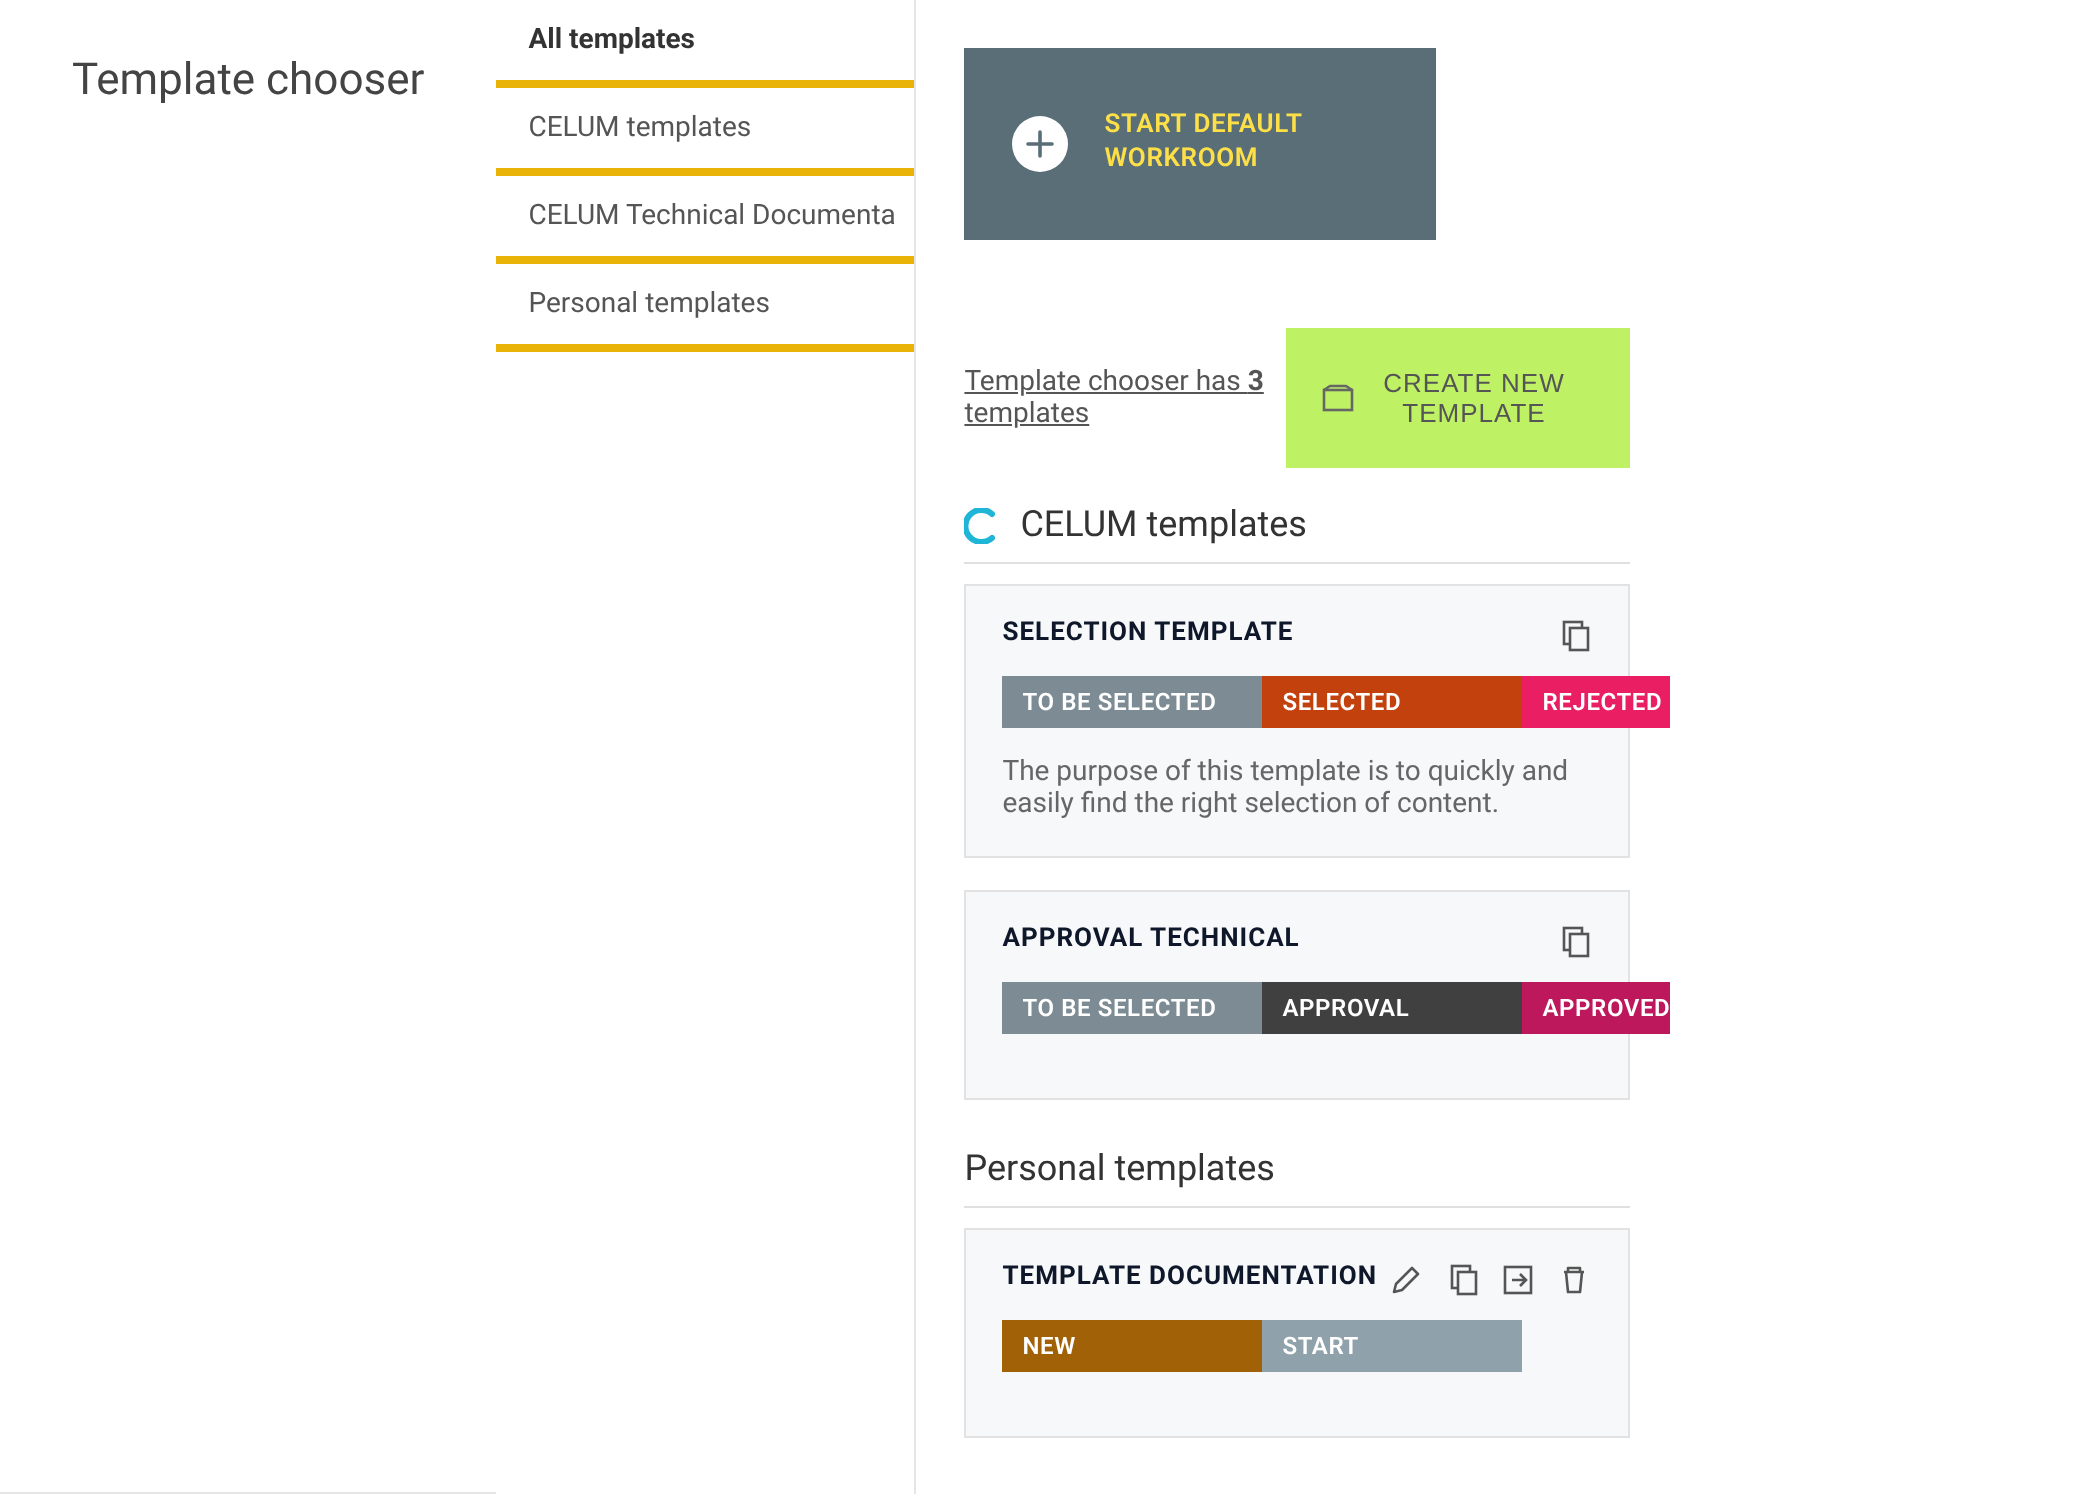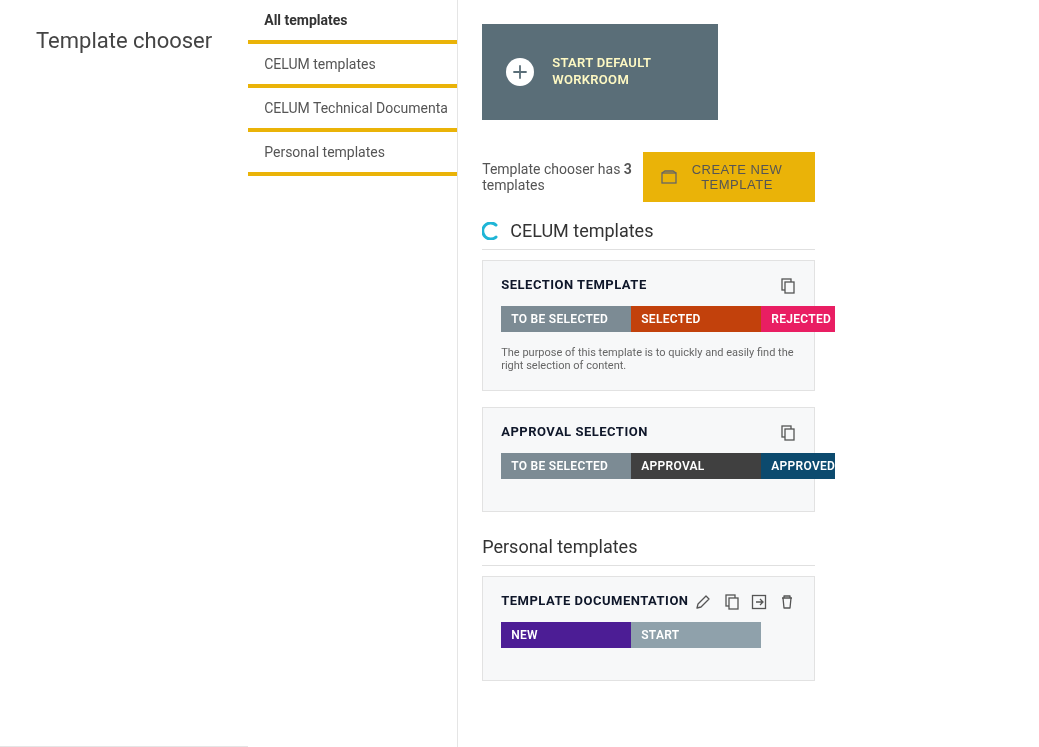--- a/index.html
+++ b/index.html
@@ -47,29 +47,29 @@
     font-weight: 700;
     color: #333;
   }
   .content {
     flex: 1;
     padding: 24px 20px 24px 24px;
     overflow-y: auto;
   }
   .default-wr {
     background: #5a6e78;
-    color: #fef9c3;
+    color: #fde047;
     width: 236px;
     height: 96px;
     display: flex;
     align-items: center;
     padding: 0 24px;
     gap: 18px;
     cursor: pointer;
-    margin-bottom: 32px;
+    margin-bottom: 44px;
   }
   .plus-circle {
     width: 28px;
     height: 28px;
     border-radius: 50%;
     background: #fff;
     display: flex;
     align-items: center;
     justify-content: center;
     flex-shrink: 0;
@@ -80,26 +80,26 @@
     font-weight: 600;
     line-height: 1.3;
     letter-spacing: 0.3px;
   }
   .summary-row {
     display: flex;
     justify-content: space-between;
     align-items: center;
     margin-bottom: 18px;
   }
-  .summary-text { color: #555; }
+  .summary-text { color: #555; text-decoration: underline; }
   .summary-text .count { font-weight: 700; }
   .btn-create {
-    background: #eab308;
+    background: #bef264;
     border: none;
-    padding: 10px 18px;
+    padding: 20px 18px;
     color: #555;
     font-size: 13px;
     letter-spacing: 0.5px;
     display: flex;
     align-items: center;
     cursor: pointer;
   }
   .section-title {
     display: flex;
     align-items: center;
@@ -155,21 +155,21 @@
   .stage {
     flex: 0 0 130px;
     padding: 6px 10px;
     color: #fff;
     font-size: 12px;
     font-weight: 600;
     letter-spacing: 0.3px;
   }
   .card-desc {
     color: #666;
-    font-size: 11px;
+    font-size: 14px;
   }
   svg { display: block; }
 </style>
 </head>
 <body>
 
 <div class="page">
   <div class="header">
     <h1>Template chooser</h1>
   </div>
@@ -229,34 +229,34 @@
             </div>
             <div class="stages">
               <div class="stage" style="background: rgb(124, 139, 148);">TO BE SELECTED</div>
               <div class="stage" style="background: #c2410c;">SELECTED</div>
               <div class="stage" style="background: rgb(233, 30, 99);">REJECTED</div>
             </div>
             <div class="card-desc">The purpose of this template is to quickly and easily find the right selection of content.</div>
           </div>
           <div class="card">
             <div class="card-head">
-              <div class="card-title">APPROVAL SELECTION</div>
+              <div class="card-title">APPROVAL TECHNICAL</div>
               <div class="card-actions">
                 <span class="icon-btn">
                   <svg width="16" height="16" viewBox="0 0 16 16">
                     <rect x="3" y="1" width="9" height="11" fill="none" stroke="#555" stroke-width="1.3"></rect>
                     <rect x="6" y="4" width="9" height="11" fill="#f7f8f9" stroke="#555" stroke-width="1.3"></rect>
                   </svg>
                 </span>
               </div>
             </div>
             <div class="stages">
               <div class="stage" style="background: rgb(124, 139, 148);">TO BE SELECTED</div>
               <div class="stage" style="background: #404040;">APPROVAL</div>
-              <div class="stage" style="background: #0c4a6e;">APPROVED</div>
+              <div class="stage" style="background: #be185d;">APPROVED</div>
               <div class="stage" style="background: rgb(233, 30, 99);">REJECTED</div>
             </div>
           </div>
           <div class="section-title no-icon">
             <span>Personal templates</span>
           </div>
           <div class="card">
             <div class="card-head">
               <div class="card-title">TEMPLATE DOCUMENTATION</div>
               <div class="card-actions">
@@ -278,21 +278,21 @@
                   </svg>
                 </span>
                 <span class="icon-btn">
                   <svg width="16" height="16" viewBox="0 0 16 16">
                     <path d="M3 4h10M5 4V2h6v2M4 4l1 10h6l1-10" fill="none" stroke="#555" stroke-width="1.3" stroke-linejoin="round"></path>
                   </svg>
                 </span>
               </div>
             </div>
             <div class="stages">
-              <div class="stage" style="background: #4c1d95;">NEW</div>
+              <div class="stage" style="background: #a16207;">NEW</div>
               <div class="stage" style="background: rgb(143, 161, 171);">START</div>
             </div>
           </div>
         </div>
 
     </div>
   </div>
 </div>
 
 </body></html>

